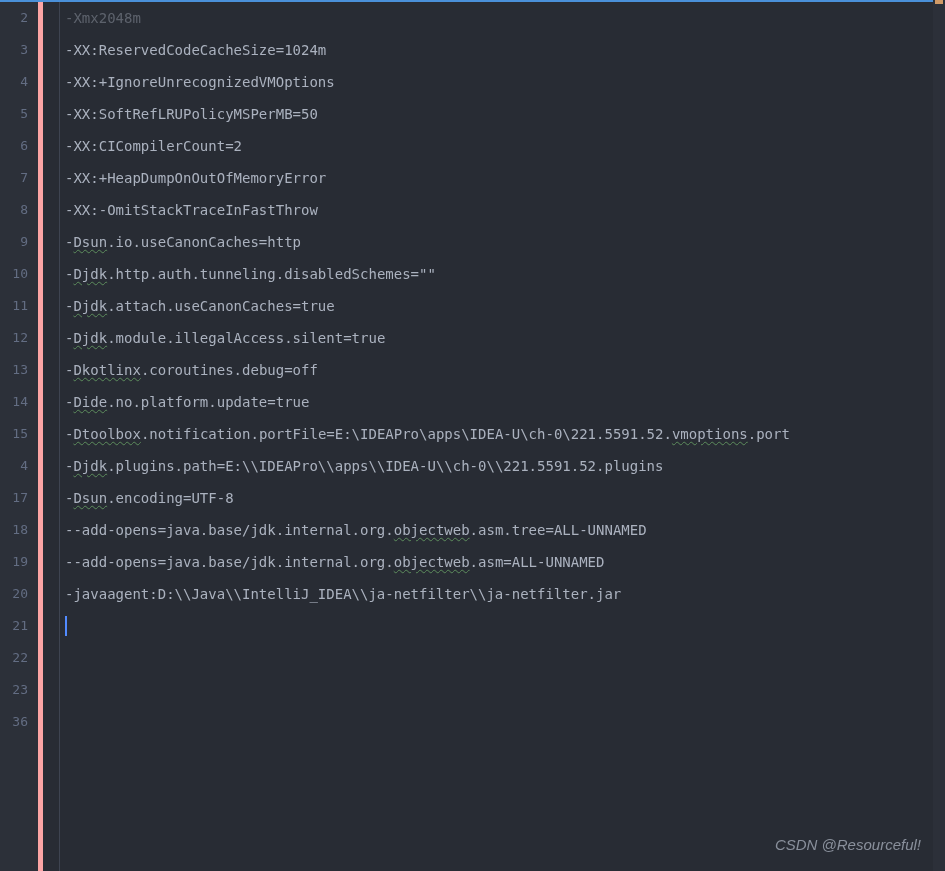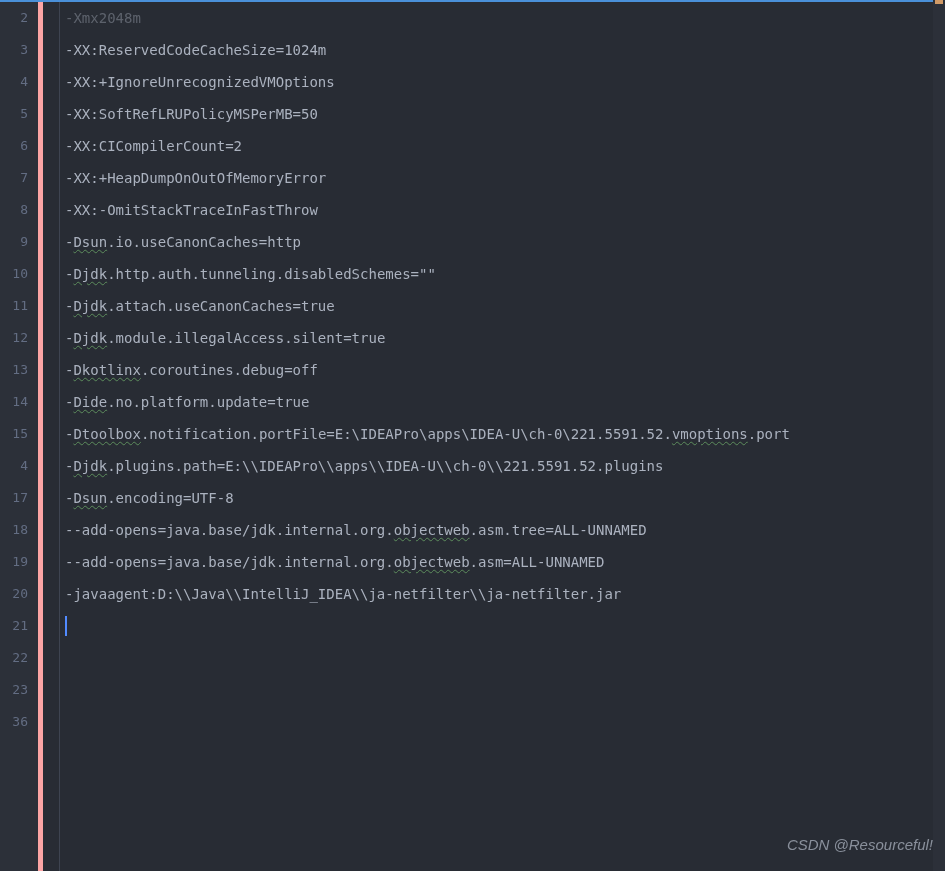--- a/index.html
+++ b/index.html
@@ -68,21 +68,21 @@
       display: inline-block;
       width: 2px;
       height: 20px;
       background-color: #528bff;
       vertical-align: middle;
       margin-bottom: 2px;
     }
     .watermark {
       position: absolute;
       bottom: 18px;
-      right: 12px;
+      right: 24px;
       color: #9aa1ad;
       font-family: Arial, sans-serif;
       font-style: italic;
       font-size: 15px;
       opacity: 0.85;
     }
     .scrollbar-track {
       position: absolute;
       right: 0;
       top: 0;

